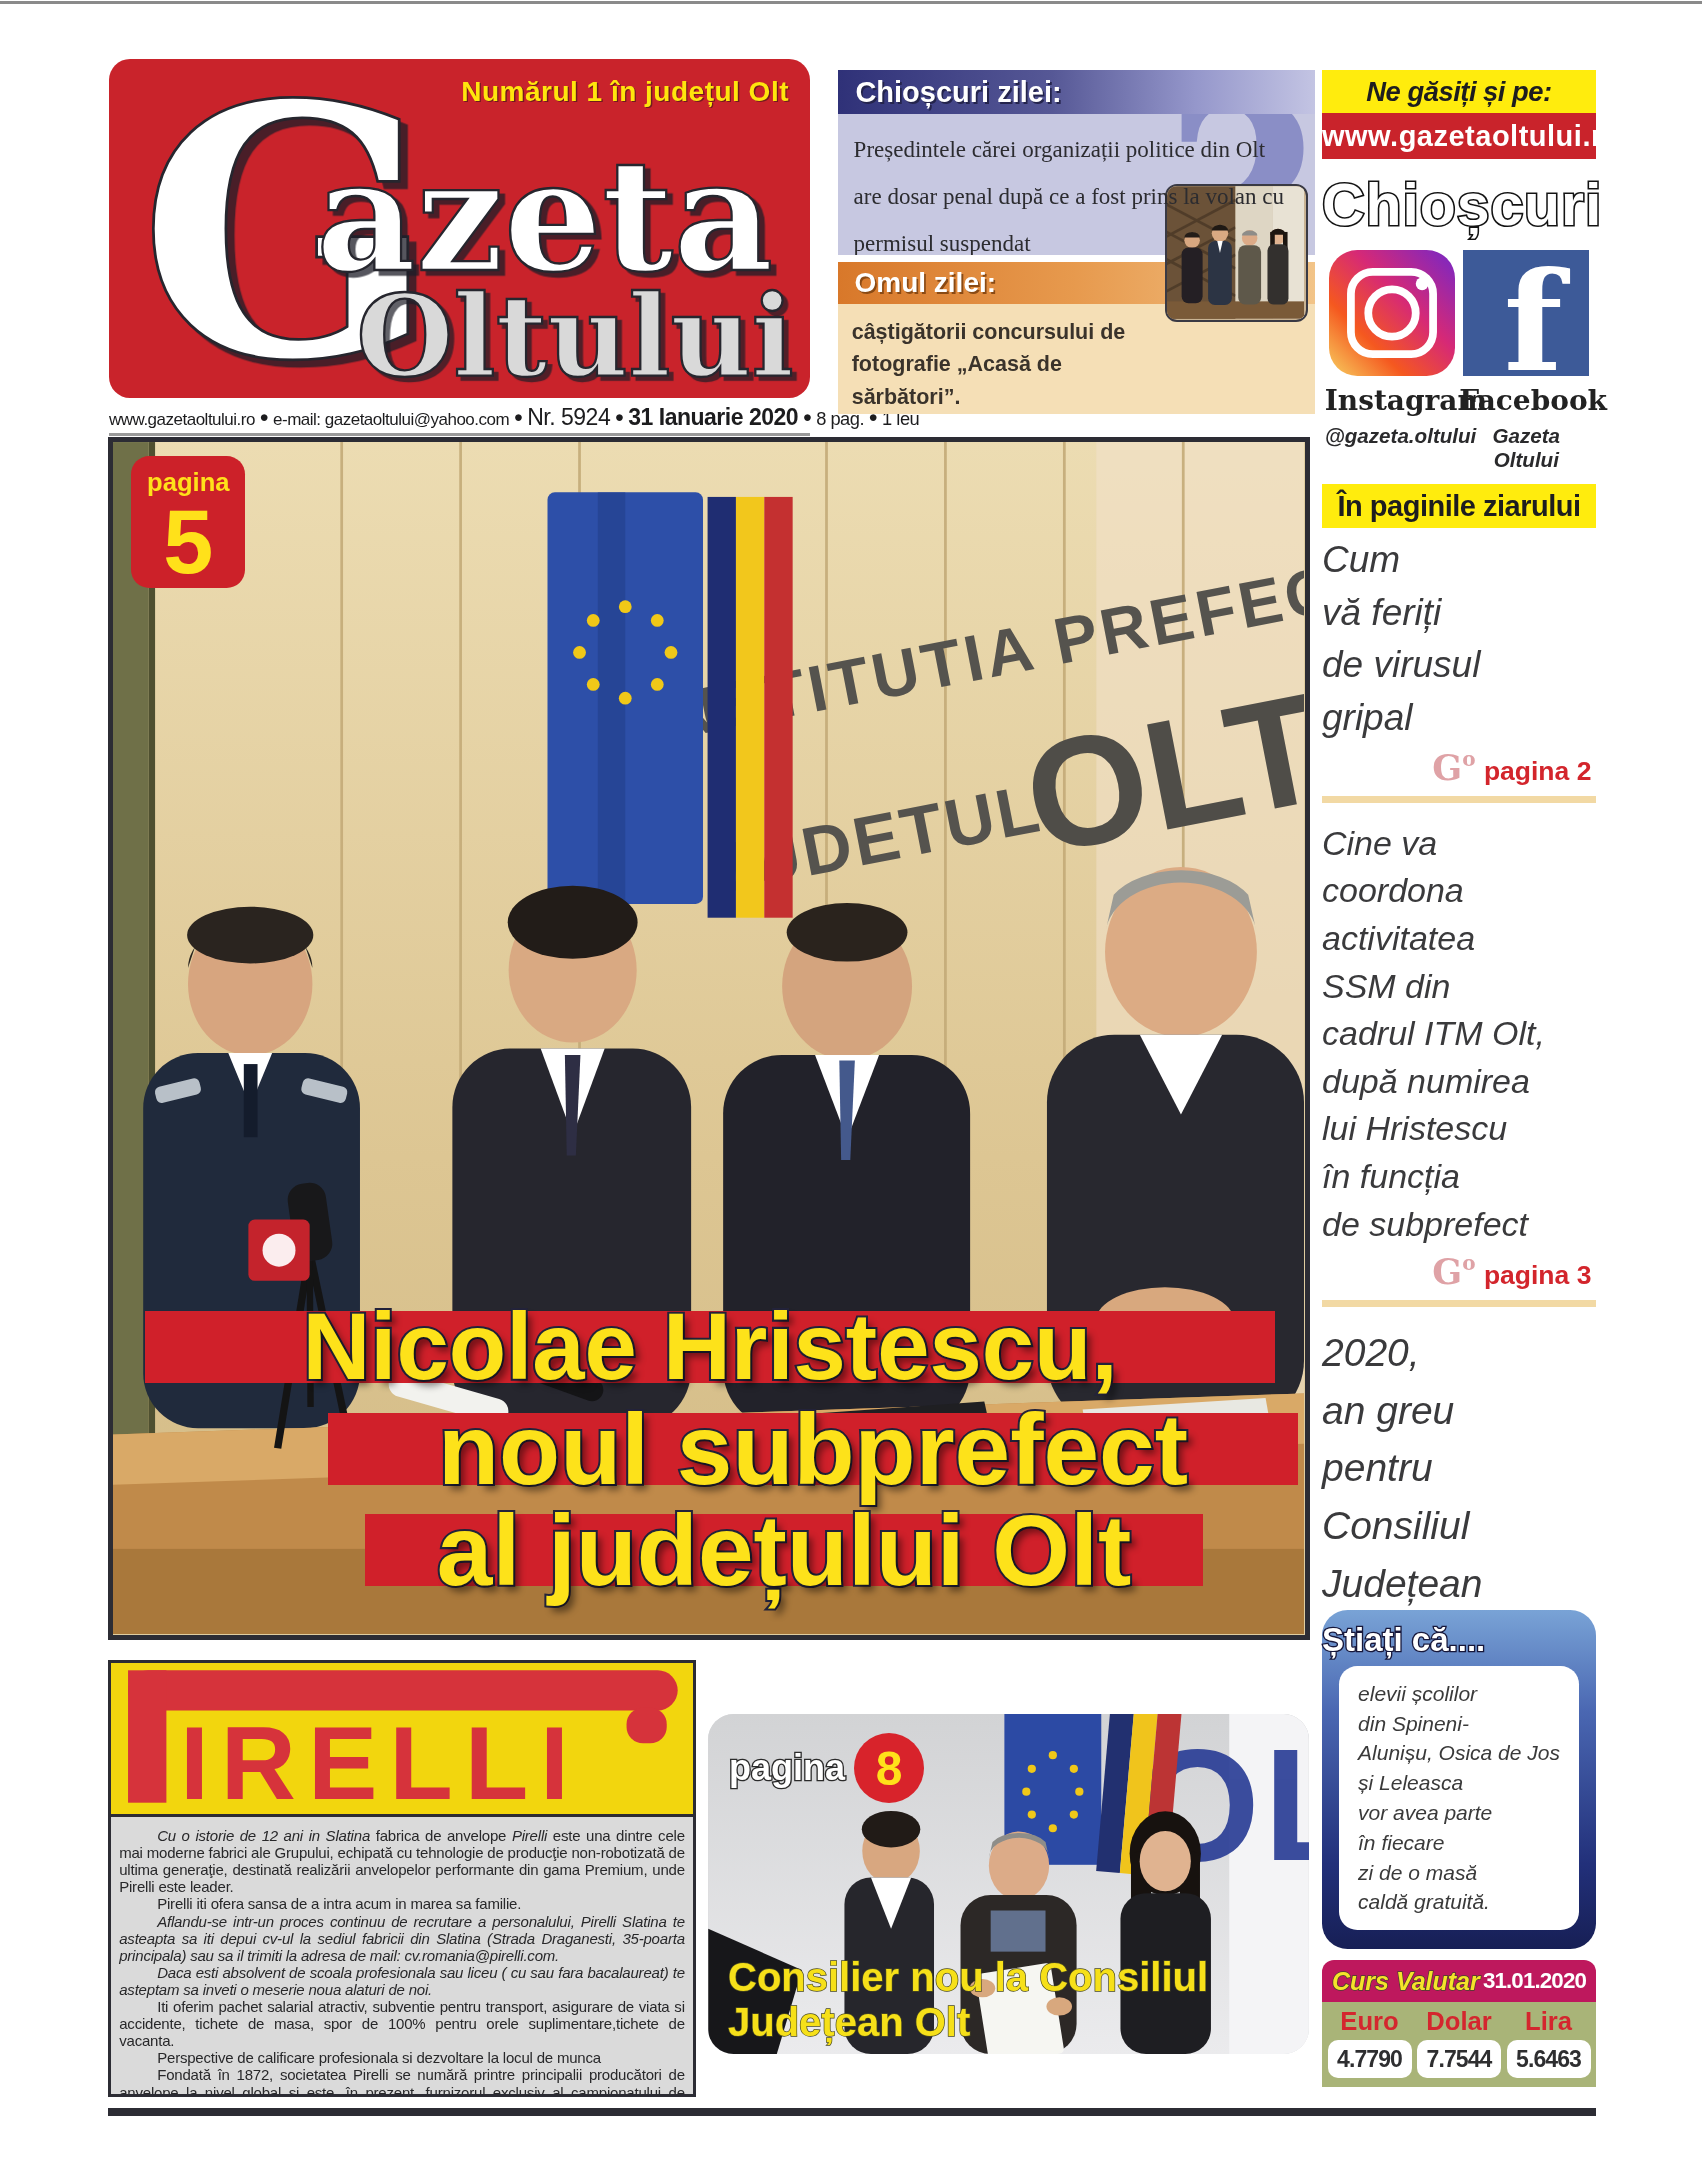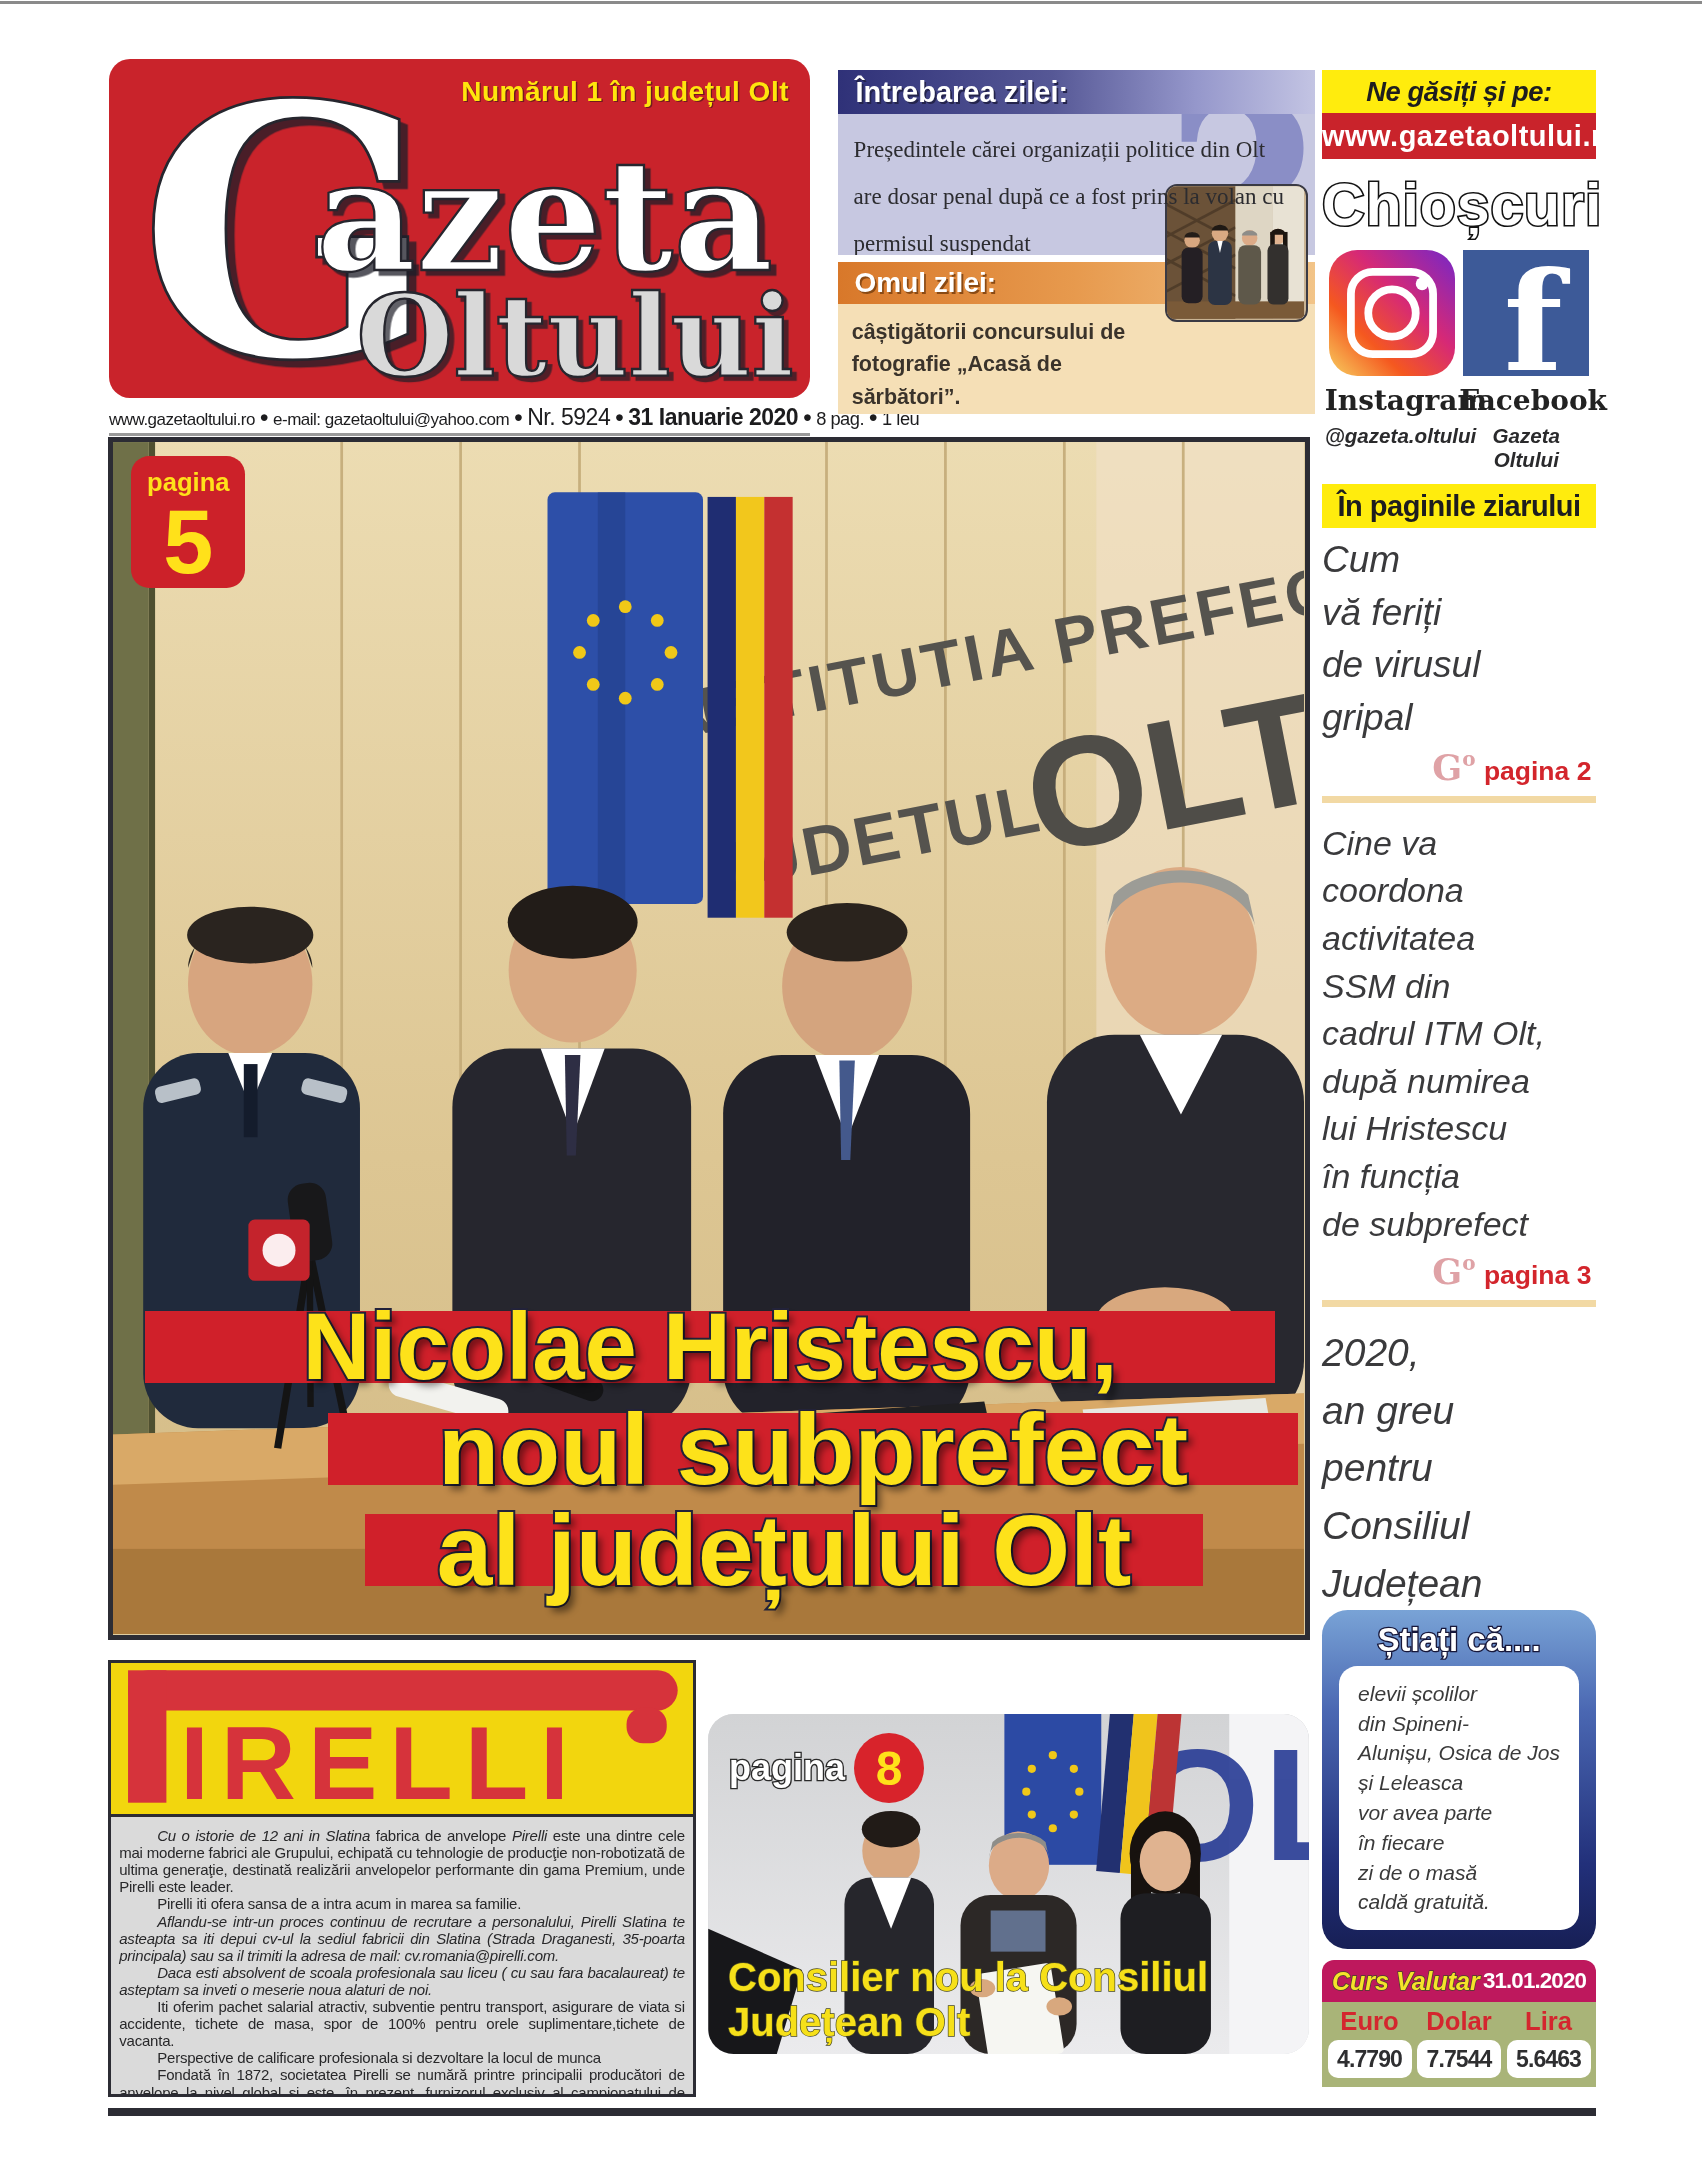--- a/index.html
+++ b/index.html
@@ -76,21 +76,21 @@
   .go-row{text-align:right;margin:2.7px 4.6px 8.2px 0;}
   .go-g{font-family:"DejaVu Serif",serif;font-weight:bold;font-size:35px;color:#dfa2a6;}
   .go-o{font-family:"DejaVu Serif",serif;font-weight:bold;font-size:20px;color:#dfa2a6;
     vertical-align:13.7px;letter-spacing:0;}
   .go-page{font-size:26.5px;font-weight:bold;color:#d3252c;margin-left:6.4px;}
   .divider{height:7.3px;background:#f2d9a4;margin:4.6px 0 16.5px 0;}
 
   
   .know{left:1322px;top:1610px;width:274px;height:339px;border-radius:25.6px;
     background:linear-gradient(180deg,#79a3d6 0%,#4a67b2 30%,#22307a 75%,#171f55 100%);}
-  .know-head{height:59px;display:flex;align-items:center;justify-content:center;}
+  .know-head{height:59px;display:flex;align-items:center;}
   .know-head span{font-size:33px;font-weight:bold;color:#fff;-webkit-text-stroke:2.7px #17173a;
     paint-order:stroke fill;}
   .know-inner{position:absolute;left:17.4px;right:17.4px;top:56px;bottom:19px;background:#fff;
     border-radius:18.3px;display:flex;align-items:center;justify-content:center;}
   .know-text{font-size:21px;font-style:italic;color:#3a3a3a;line-height:1.42;text-align:left;
     white-space:pre-line;}
 
   
   .fx{left:1322px;top:1960px;width:274px;}
   .fx-head{height:42px;background:#be185d;border-radius:12px 12px 0 0;display:flex;
@@ -163,21 +163,21 @@
     <div class="mast-tagline">Numărul 1 în județul Olt</div>
   </div>
 
   <div class="abs info-line">
     <span class="s1">www.gazetaoltului.ro</span><span class="dot">●</span><span class="s1">e-mail: gazetaoltului@yahoo.com</span><span class="dot">●</span><span class="s2">Nr. 5924</span><span class="dot">●</span><span class="s3">31 Ianuarie 2020</span><span class="dot">●</span><span class="s4">8 pag.</span><span class="dot">●</span><span class="s4">1 leu</span>
   </div>
   <div class="abs info-underline"></div>
 
   <div class="abs q-box">
     <div class="q-head">
-      <span>Întrebarea zilei:</span>
+      <span>Chioșcuri zilei:</span>
     </div>
     <div class="q-body">
       <div class="q-mark">?</div>
       <div class="q-text">Președintele cărei organizații politice din Olt
 are dosar penal după ce a fost prins la volan cu
 permisul suspendat</div>
     </div>
   </div>
 
   <div class="abs p-box">

